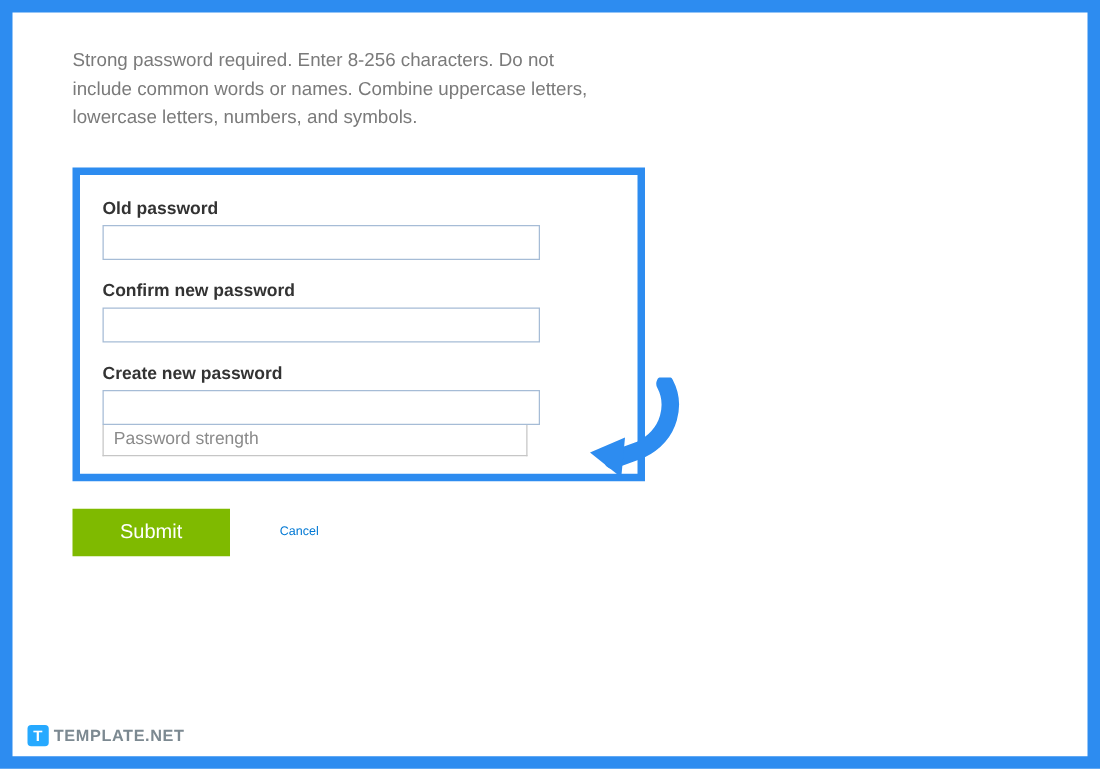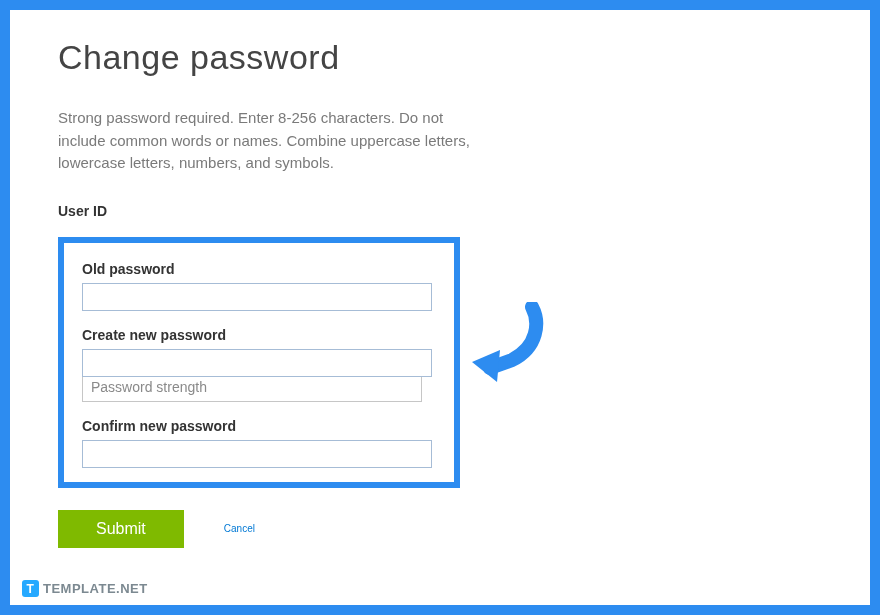--- a/index.html
+++ b/index.html
@@ -42,21 +42,21 @@
     }
     .userid-label {
       font-size: 14px;
       font-weight: 600;
       color: #333;
       margin-bottom: 18px;
     }
     .highlight-box {
       border: 6px solid #2d8cf0;
       padding: 18px 18px 14px 18px;
-      width: 402px;
+      width: 458px;
       background: #fff;
       position: relative;
     }
     .field-group {
       margin-bottom: 16px;
     }
     .field-group:last-child {
       margin-bottom: 0;
     }
     .field-label {
@@ -141,42 +141,40 @@
       justify-content: center;
       margin-right: 2px;
     }
   </style>
 </head>
 <body>
 
 <div class="outer-frame">
   <div class="page-content">
 
-    <h1 class="page-title">Change password</h1>
 
     <p class="instruction">Strong password required. Enter 8-256 characters. Do not include common words or names. Combine uppercase letters, lowercase letters, numbers, and symbols.</p>
 
-    <div class="userid-label">User ID</div>
 
     <div class="highlight-box">
 
       <div class="field-group">
         <label class="field-label">Old password</label>
         <input type="password" class="field-input" value="" style="">
       </div>
 
       <div class="field-group">
+        <label class="field-label">Confirm new password</label>
+        <input type="password" class="field-input" value="" style="">
+      </div>
+
+      <div class="field-group">
         <label class="field-label">Create new password</label>
         <input type="password" class="field-input" value="" style="">
         <div class="strength-box">Password strength</div>
-      </div>
-
-      <div class="field-group">
-        <label class="field-label">Confirm new password</label>
-        <input type="password" class="field-input" value="" style="">
       </div>
 
     </div>
 
     <div class="arrow-wrap">
       <svg width="90" height="90" viewBox="0 0 90 90">
         <path d="M 70 5 
                  C 78 20, 76 45, 50 58
                  L 28 66" stroke="#2d8cf0" stroke-width="14" fill="none" stroke-linecap="round"></path>
         <path d="M 10 60 L 38 48 L 35 80 Z" fill="#2d8cf0"></path>

